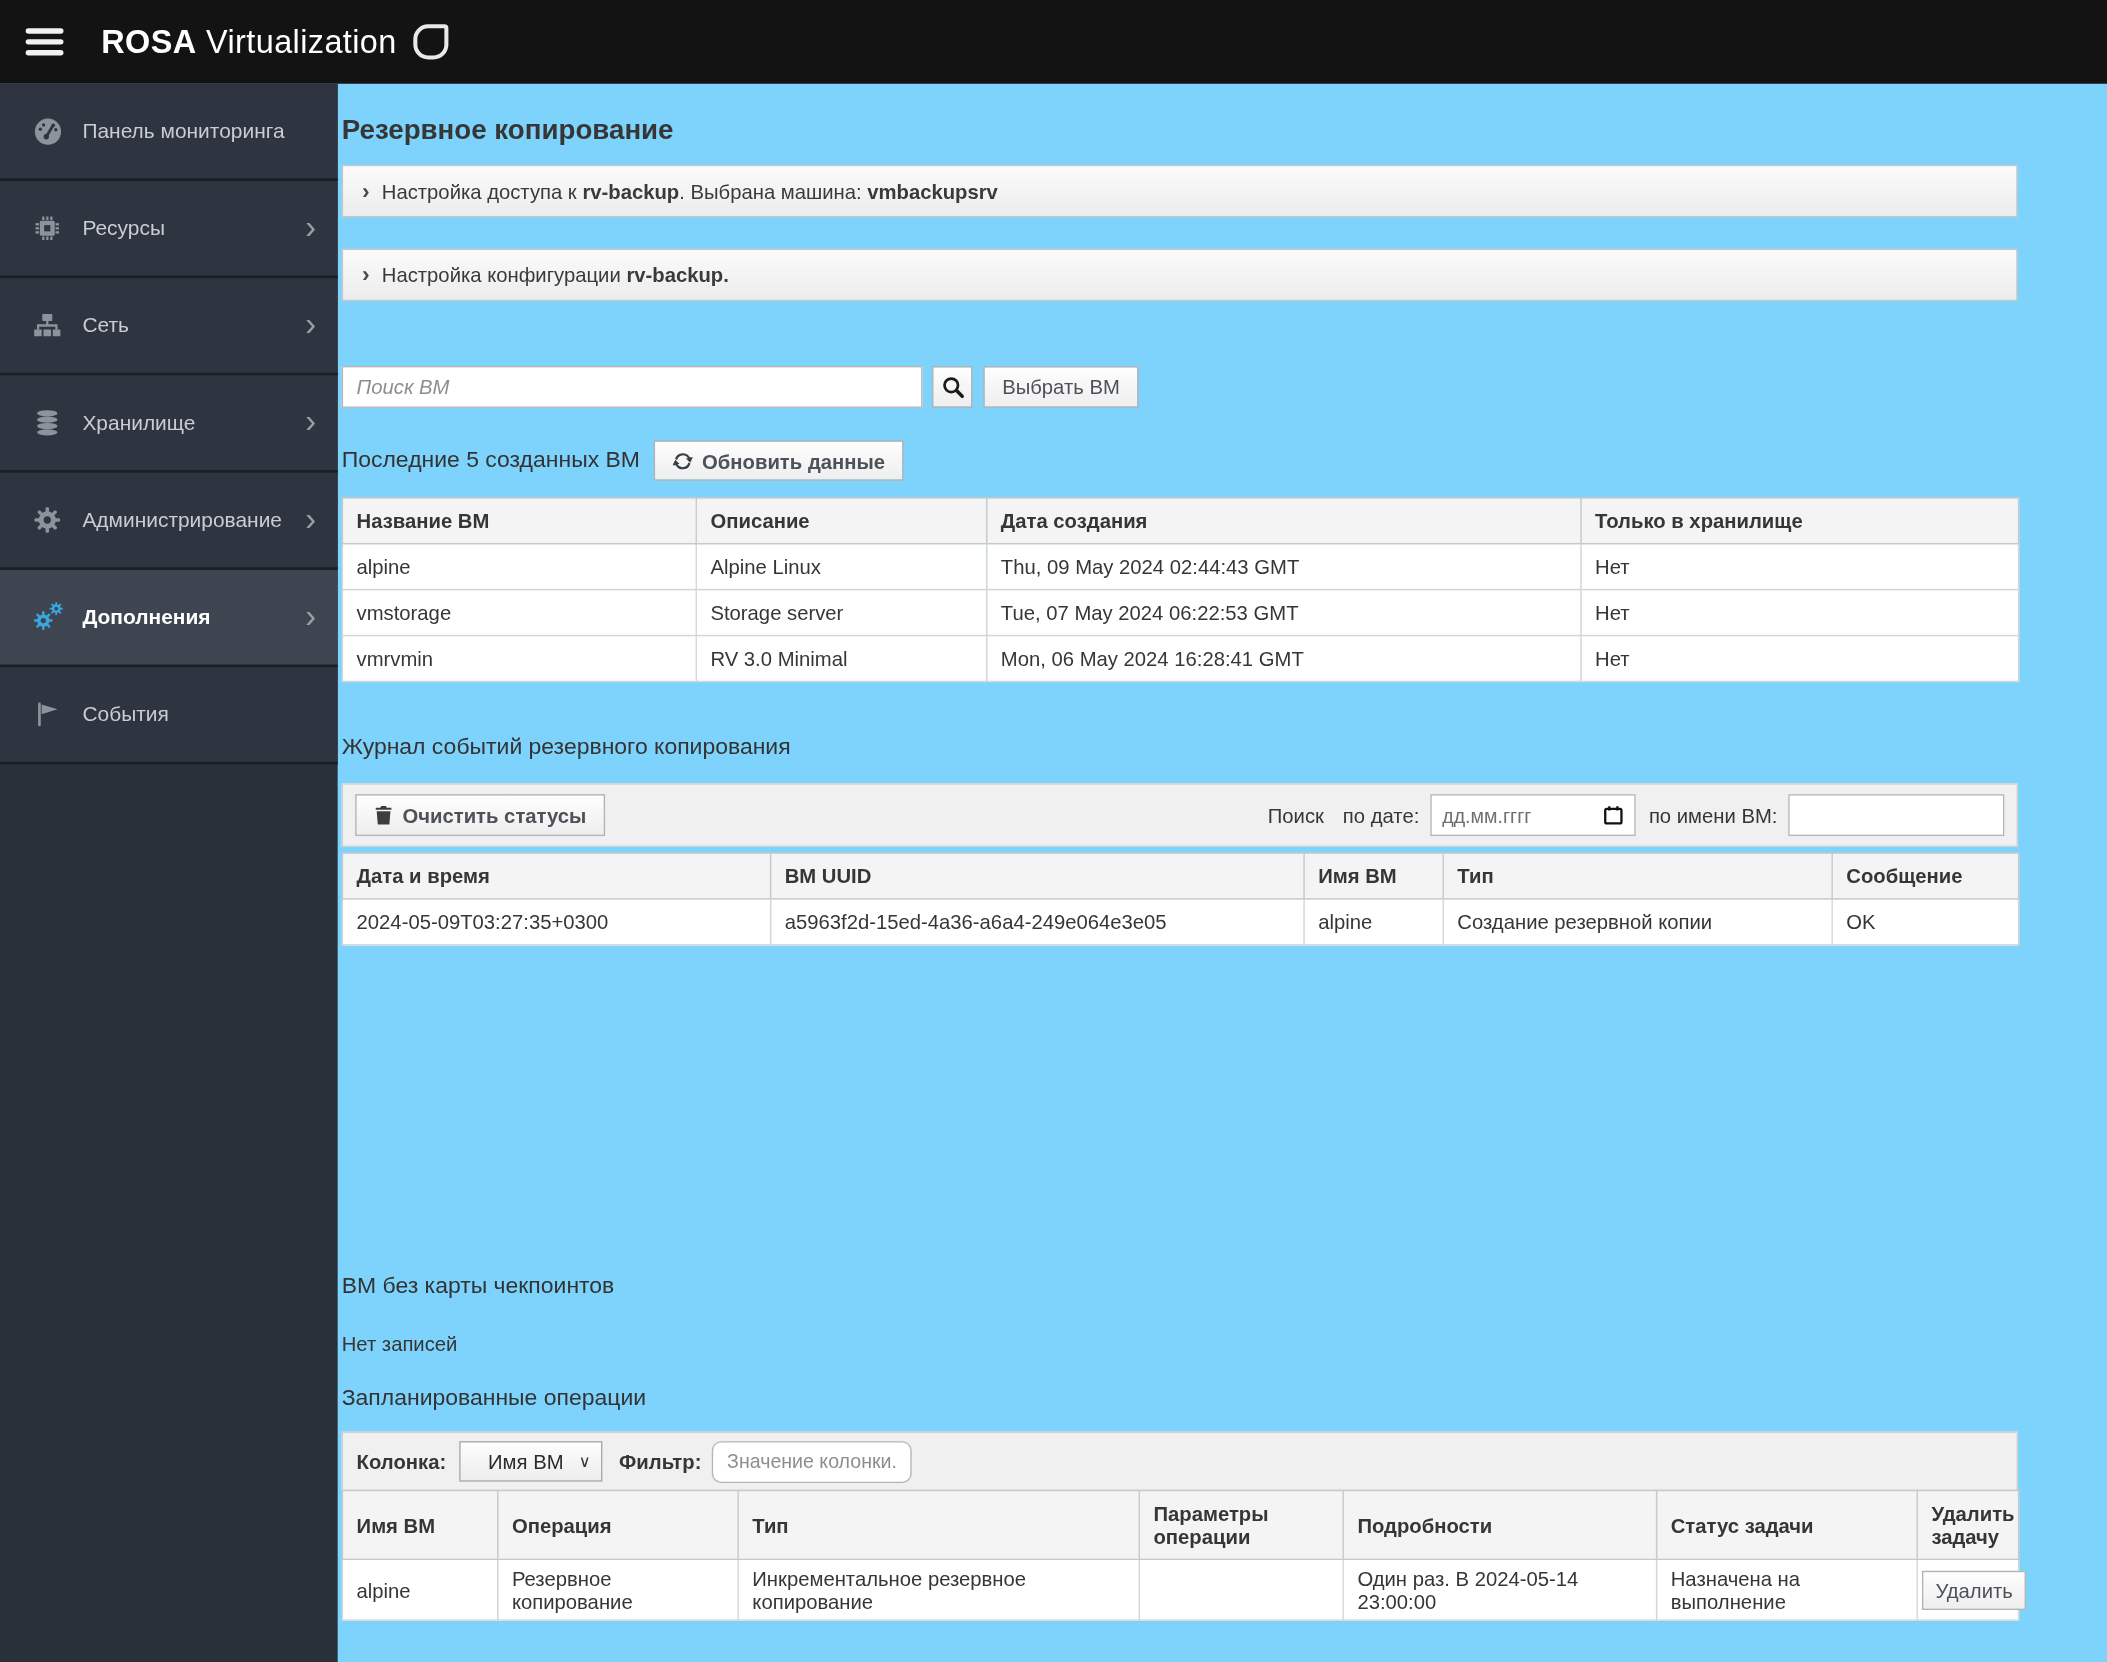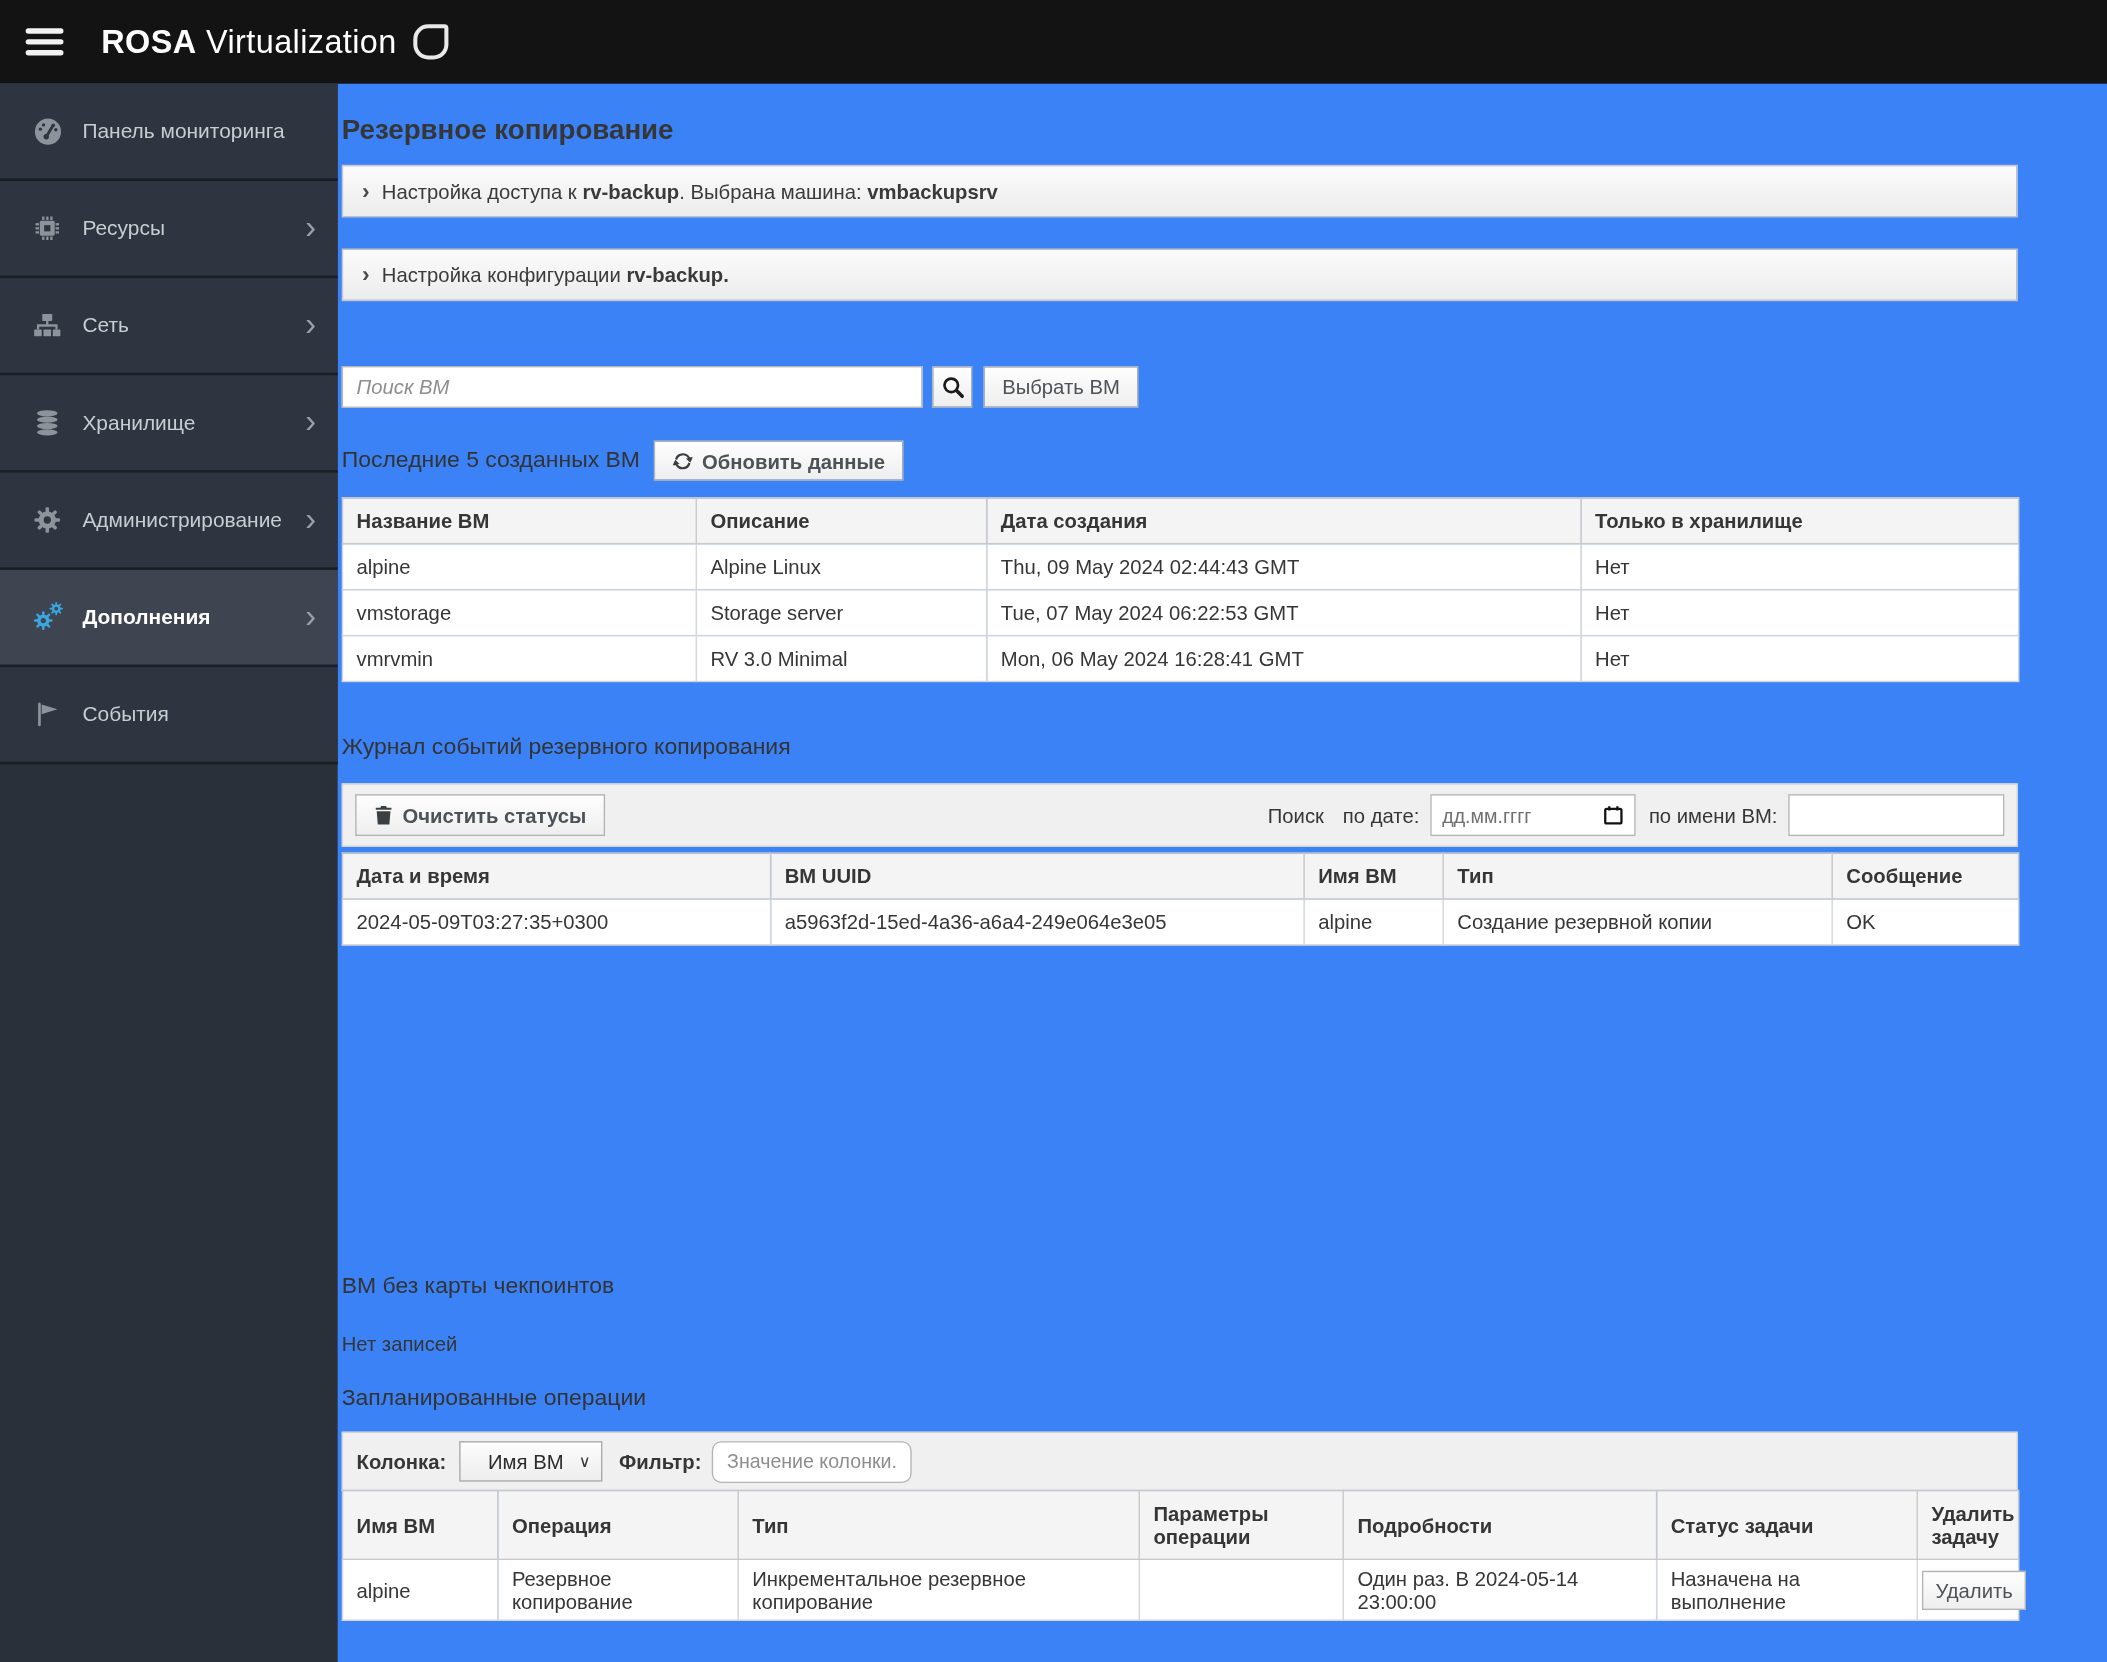--- a/index.html
+++ b/index.html
@@ -1,16 +1,16 @@
 <!DOCTYPE html>
 <html><head>
 <meta charset="utf-8">
 <style>
   html,body{margin:0;padding:0;background:#fff;}
-  .stage{width:2107px;height:1662px;overflow:hidden;position:relative;background:#3b82f6;}
+  .stage{width:2107px;height:1662px;overflow:hidden;position:relative;background:#7dd3fc;}
   .app{width:1560px;height:1231px;transform:scale(1.35064);transform-origin:0 0;
        font-family:"Liberation Sans","DejaVu Sans",sans-serif;color:#363636;position:relative;}
 
   
   .topbar{height:62px;background:#131313;display:flex;align-items:center;}
   .hamburger{width:28px;margin-left:19px;cursor:pointer;}
   .hamburger div{height:3.4px;background:#f2f2f2;border-radius:2px;margin:4.6px 0;}
   .brand{margin-left:28px;color:#fff;font-size:24px;letter-spacing:.3px;display:flex;align-items:baseline;white-space:nowrap;}
   .brand b{font-weight:700;margin-right:7px;}
   .brand span{font-weight:300;}

